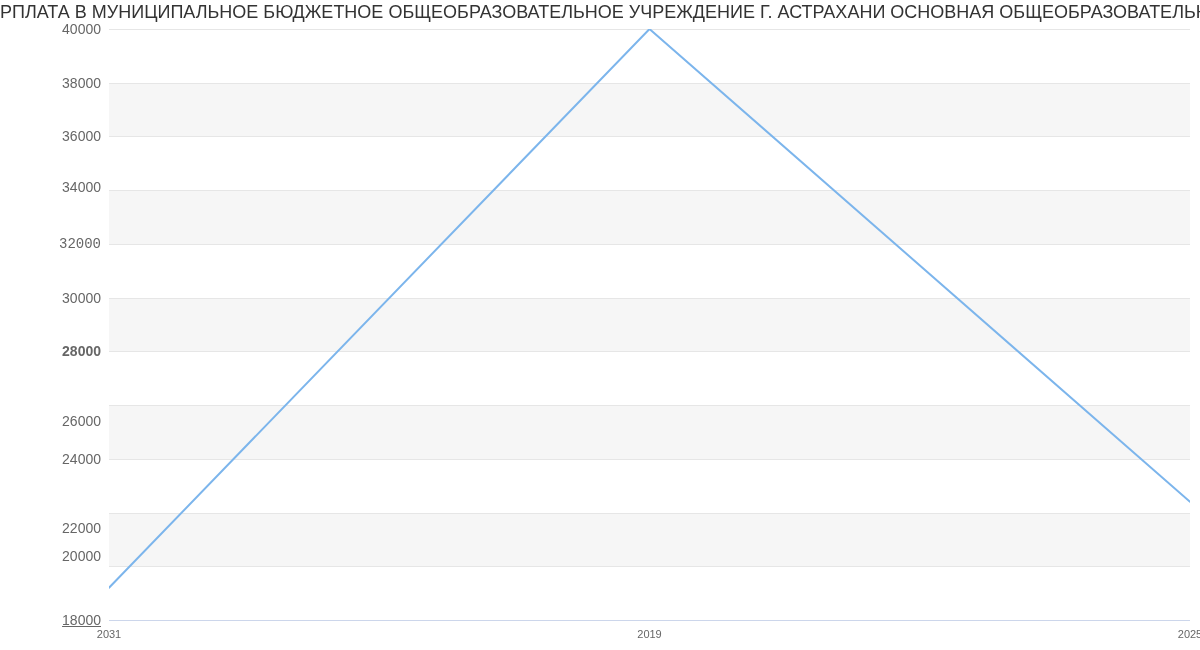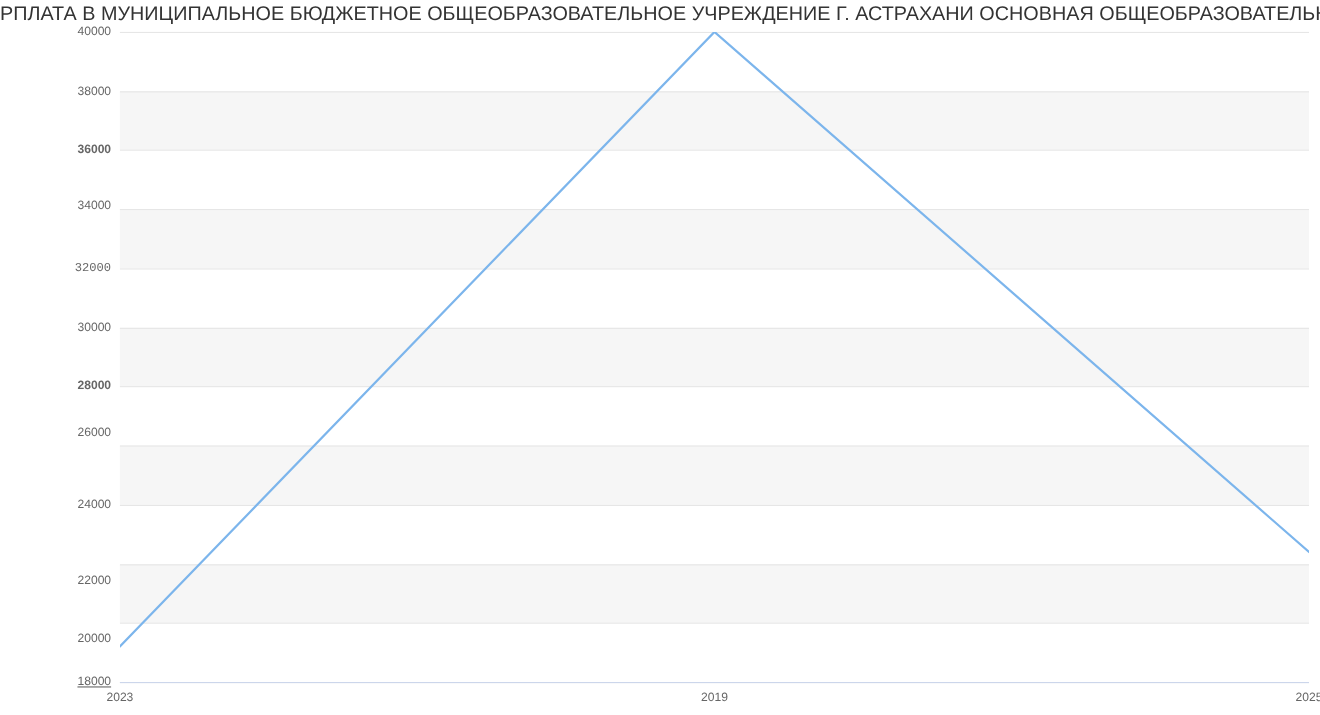--- a/index.html
+++ b/index.html
@@ -34,21 +34,21 @@
   .plot-area {
     position: absolute;
     box-sizing: border-box;
   }
   .y-tick-label {
     position: absolute;
     right: 100%;
     transform: translateY(-50%);
     white-space: nowrap;
     color: #666666;
-    font-size: 11px;
+    font-size: 14px;
     padding-right: 8px;
   }
   .x-tick-label {
     position: absolute;
     top: 100%;
     transform: translateX(-50%);
     white-space: nowrap;
     color: #666666;
     font-size: 11px;
     padding-top: 8px;
@@ -86,43 +86,43 @@
   <div class="plot-area" id="plot" style="left: 109px; top: 29px; width: 1081px; height: 591px;">
 
   <div class="grid-band" style="top: 483.545px; height: 53.7273px;"></div>
       <div class="grid-band" style="top: 376.091px; height: 53.7273px;"></div>
       <div class="grid-band" style="top: 268.636px; height: 53.7273px;"></div>
       <div class="grid-band" style="top: 161.182px; height: 53.7273px;"></div>
       <div class="grid-band" style="top: 53.7273px; height: 53.7273px;"></div>
       <div class="grid-line" style="top: 591px;"></div>
       <div class="y-tick-label" style="top: 591px; text-decoration: underline;">18000</div>
       <div class="grid-line" style="top: 537.273px;"></div>
-      <div class="y-tick-label" style="top: 552px;">20000</div>
+      <div class="y-tick-label" style="top: 527px;">20000</div>
       <div class="grid-line" style="top: 483.545px;"></div>
       <div class="y-tick-label" style="top: 499px;">22000</div>
       <div class="grid-line" style="top: 429.818px;"></div>
       <div class="y-tick-label" style="top: 429.818px;">24000</div>
       <div class="grid-line" style="top: 376.091px;"></div>
-      <div class="y-tick-label" style="top: 364px;">26000</div>
+      <div class="y-tick-label" style="top: 392px;">26000</div>
       <div class="grid-line" style="top: 322.364px;"></div>
       <div class="y-tick-label" style="top: 322.364px; font-weight: bold;">28000</div>
       <div class="grid-line" style="top: 268.636px;"></div>
       <div class="y-tick-label" style="top: 268.636px;">30000</div>
       <div class="grid-line" style="top: 214.909px;"></div>
       <div class="y-tick-label" style="top: 214.909px; font-family: Liberation Mono, monospace;">32000</div>
       <div class="grid-line" style="top: 161.182px;"></div>
       <div class="y-tick-label" style="top: 158px;">34000</div>
       <div class="grid-line" style="top: 107.455px;"></div>
-      <div class="y-tick-label" style="top: 107.455px; font-weight: bold;">36000</div>
+      <div class="y-tick-label" style="top: 107.455px;">36000</div>
       <div class="grid-line" style="top: 53.7273px;"></div>
       <div class="y-tick-label" style="top: 53.7273px;">38000</div>
       <div class="grid-line" style="top: 0px;"></div>
       <div class="y-tick-label" style="top: 0px;">40000</div>
       <div class="axis-line" style="left: 0px; right: 0px; height: 1px; top: 591px;"></div>
-      <div class="x-tick-label" style="left: 0px;">2023</div>
+      <div class="x-tick-label" style="left: 0px;">2031</div>
       <div class="x-tick-label" style="left: 540.5px;">2019</div>
       <div class="x-tick-label" style="left: 1081px;">2025</div>
       <svg class="line-canvas" width="1081" height="591">
         <path d="M0 558.7636363636364 L540.5 0 L1081 472.8" fill="none" stroke="#7cb5ec" stroke-width="2" stroke-linejoin="round" stroke-linecap="round"></path>
       </svg>
     </div>
 
 </div>
 
 </body></html>

